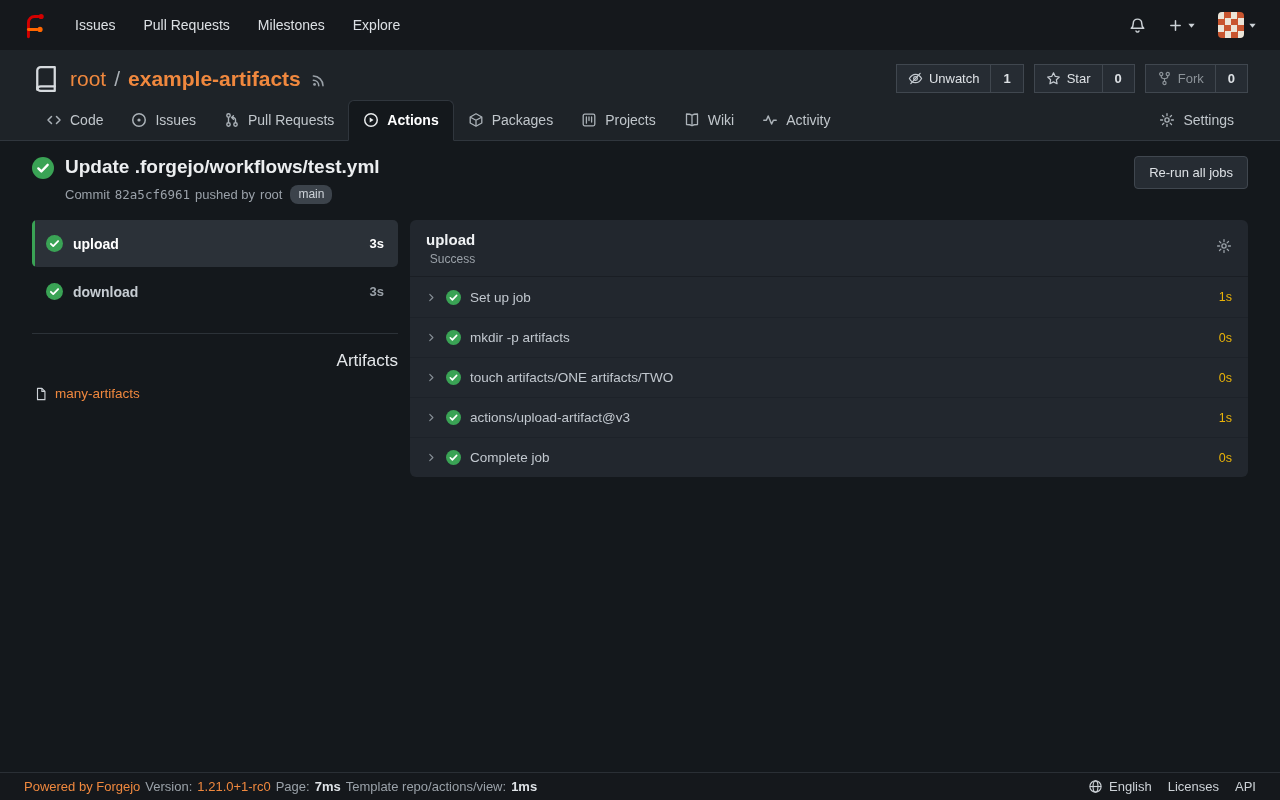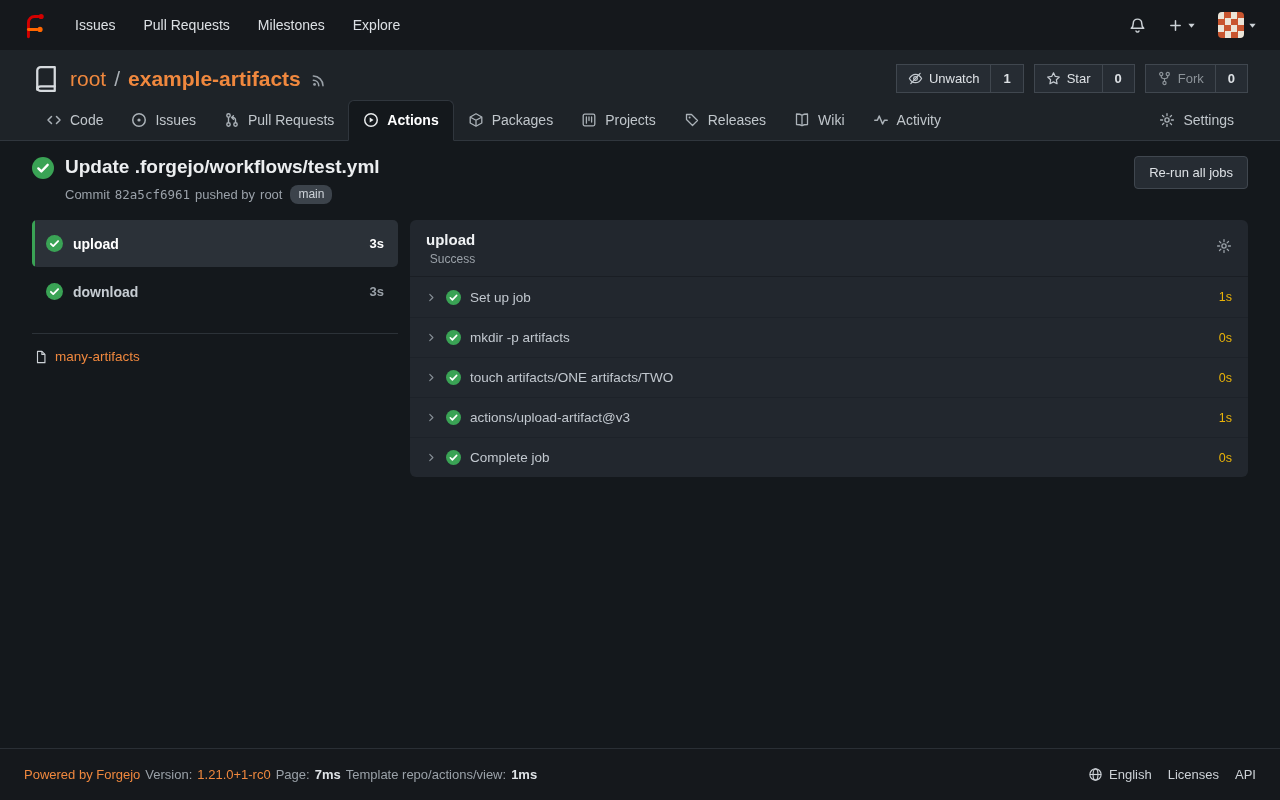--- a/index.html
+++ b/index.html
@@ -73,21 +73,21 @@
   .steps-title { font-size:15px; font-weight:700; color:#eff1f3; }
   .steps-status { margin-top:4px; font-size:12px; color:#9aa1a8; }
   .steps-gear { margin-left:auto; color:#9aa1a8; padding-top:7px; display:flex; }
   .step { display:flex; align-items:center; gap:9px; height:40px; padding:0 16px; border-top:1px solid #1d2229; font-size:13.5px; color:#c2c8cf; }
   .step:first-of-type { border-top:0; }
   .step .chev { color:#858d94; display:flex; }
   .step .sic { display:flex; }
   .step .dur { margin-left:auto; font-size:12.5px; color:#eab308; }
 
   
-  .footer { position:absolute; left:0; right:0; bottom:0; height:52px; background:#15181c; border-top:1px solid #2a2f35; display:flex; align-items:center; padding:0 24px; font-size:13px; color:#9aa1a8; }
+  .footer { position:absolute; left:0; right:0; bottom:0; height:28px; background:#15181c; border-top:1px solid #2a2f35; display:flex; align-items:center; padding:0 24px; font-size:13px; color:#9aa1a8; }
   .f-left { display:flex; gap:5px; align-items:center; white-space:nowrap; }
   .footer .orange { color:#f0883e; }
   .footer b { color:#dfe3e7; font-weight:700; }
   .f-right { margin-left:auto; display:flex; gap:16px; align-items:center; color:#ccd1d6; }
   .f-right .lang { display:flex; gap:6px; align-items:center; }
 </style>
 </head>
 <body>
 
 <header class="navbar">
@@ -250,29 +250,20 @@
       <span class="tic">
         <svg viewBox="0 0 16 16" width="16" height="16" fill="none" stroke="currentColor" stroke-width="1.3">
           <rect x="2.2" y="2.2" width="11.6" height="11.6" rx="1.5"></rect>
             <path d="M5.4 5v6.2M8 5v3.6M10.6 5v5" stroke-linecap="round"></path>
         </svg>
       </span>
       <span>Projects</span>
     </a>
     <a class="tab">
       <span class="tic">
-        <svg viewBox="0 0 16 16" width="16" height="16">
-            <path d="M2.5 2.5h5l6 6-5 5-6-6z" fill="none" stroke="currentColor" stroke-width="1.3" stroke-linejoin="round"></path>
-            <circle cx="5.6" cy="5.6" r="1" fill="currentColor"></circle>
-          </svg>
-      </span>
-      <span>Releases</span>
-    </a>
-    <a class="tab">
-      <span class="tic">
         <svg viewBox="0 0 16 16" width="16" height="16" fill="none" stroke="currentColor" stroke-width="1.3" stroke-linejoin="round">
           <path d="M8 3.2C6.8 2.3 5 2 2.5 2v10.5c2.5 0 4.3.3 5.5 1.2 1.2-.9 3-1.2 5.5-1.2V2C11 2 9.2 2.3 8 3.2z"></path>
             <path d="M8 3.2v10.3"></path>
         </svg>
       </span>
       <span>Wiki</span>
     </a>
     <a class="tab">
       <span class="tic">
         <svg viewBox="0 0 16 16" width="16" height="16" fill="none" stroke="currentColor" stroke-width="1.5" stroke-linecap="round" stroke-linejoin="round">
@@ -334,20 +325,21 @@
           <svg viewBox="0 0 16 16" width="17" height="17">
               <circle cx="8" cy="8" r="8" fill="#3aa355"></circle>
               <path d="M4.6 8.3l2.2 2.2 4.6-4.8" fill="none" stroke="#fff" stroke-width="1.7" stroke-linecap="round" stroke-linejoin="round"></path>
             </svg>
         </span>
         <span>download</span>
         <span class="dur">3s</span>
       </a>
 
       <hr class="jobs-divider">
+      <h3 class="artifacts-h">Artifacts</h3>
       <div class="artifact-item">
         <span class="fic">
           <svg viewBox="0 0 16 16" width="14" height="14" fill="none" stroke="currentColor" stroke-width="1.3" stroke-linejoin="round">
             <path d="M4 1.5h5l3.5 3.5v9.5H4z"></path>
               <path d="M9 1.5V5h3.5"></path>
           </svg>
         </span>
         <a class="alink">many-artifacts</a>
       </div>
     </aside>

